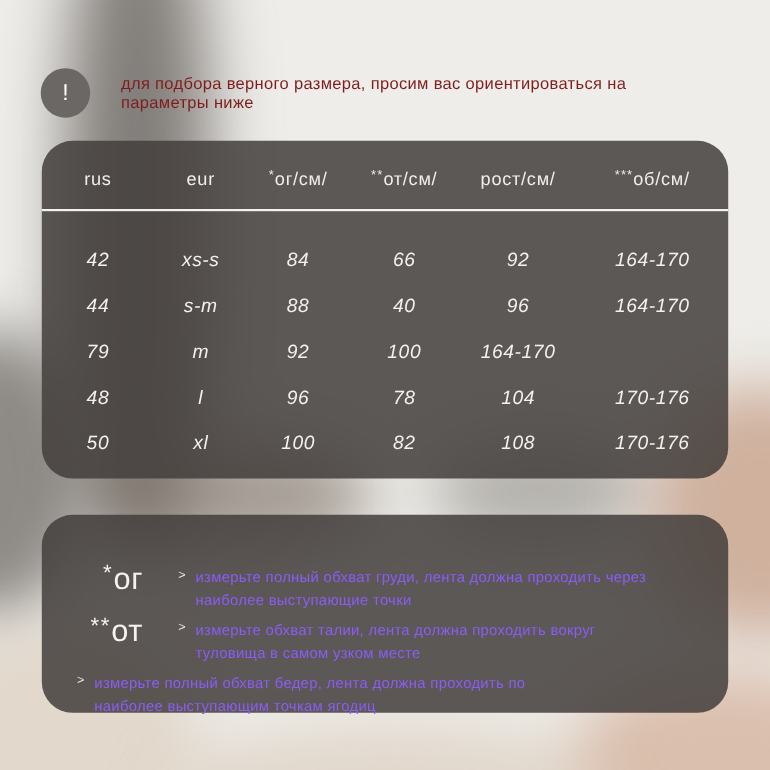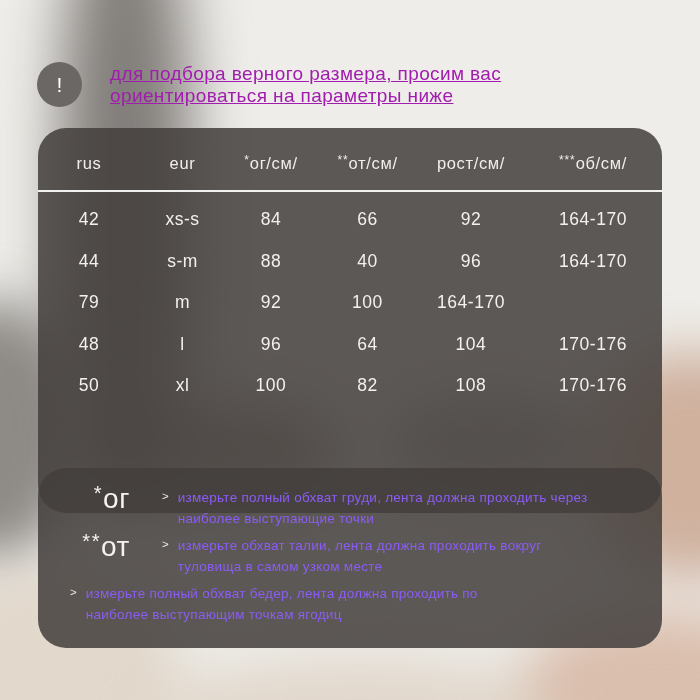--- a/index.html
+++ b/index.html
@@ -26,41 +26,41 @@
   
   .notice-icon {
     position: absolute; left: 37px; top: 62px; width: 45px; height: 45px;
     background: #6b6764; border-radius: 50%;
     display: flex; align-items: center; justify-content: center;
   }
   .notice-icon span { color: #ffffff; font-size: 21px; line-height: 1; font-weight: 400; }
   .notice-text {
     position: absolute; left: 110px; top: 63px; width: 540px; height: 44px;
     display: flex; align-items: center;
-    color: #a21caf; font-size: 19px; letter-spacing: 0.02em; text-decoration: underline;
+    color: #7f1d1d; font-size: 15px; letter-spacing: 0.02em;
   }
 
   
   .panel { position: absolute; left: 38px; width: 624px;
            background: rgba(68,63,60,0.86); border-radius: 28px; color: #f3f1ee; }
-  .table-panel  { top: 128px; height: 385px; }
+  .table-panel  { top: 128px; height: 307px; }
   .legend-panel { top: 468px; height: 180px; }
 
   
   .grid-row { display: grid; grid-template-columns: 102px 85px 92px 101px 106px 138px; }
   .thead { height: 62px; align-items: center; padding-top: 8px; box-sizing: border-box; }
   .th { text-align: center; font-size: 16.5px; letter-spacing: 0.04em; color: #f1efec; }
   .th .sup, .term .ast { font-size: 0.72em; position: relative; top: -0.42em; letter-spacing: 0.08em; }
   .divider { height: 2px; background: rgba(255,255,255,0.92); width: 100%; }
-  .tbody { padding: 7px 0 22px; }
+  .tbody { padding: 24px 0 22px; font-style: italic; }
   .tr { height: 41.5px; align-items: center; }
   .td { text-align: center; font-size: 17.5px; letter-spacing: 0.03em; color: #f3f1ee; }
 
   
-  .legend-panel { padding-top: 20px; box-sizing: border-box; }
+  .legend-panel { padding-top: 47px; box-sizing: border-box; }
   .legend-item { display: flex; align-items: flex-start; margin-bottom: 7px; min-height: 40px; }
   .term { width: 92px; text-align: right; font-size: 28px; line-height: 26px;
           margin-top: -2px; color: #f5f3f1; letter-spacing: 0.02em; flex: 0 0 auto; }
   .desc { margin-left: 32px; display: flex; align-items: flex-start; flex: 0 0 auto; }
   .marker { font-size: 11.5px; line-height: 1; padding-top: 3px; margin-right: 9px; color: #eceae7; }
   .desc-text { width: 420px; font-size: 13.5px; line-height: 1.52; color: #8b5cf6; letter-spacing: 0.02em; }
 </style>
 </head>
 <body>
 
@@ -113,21 +113,21 @@
         <div class="td">79</div>
         <div class="td">m</div>
         <div class="td">92</div>
         <div class="td">100</div>
         <div class="td">164-170</div>
       </div>
       <div class="grid-row tr">
         <div class="td">48</div>
         <div class="td">l</div>
         <div class="td">96</div>
-        <div class="td">64</div>
+        <div class="td">78</div>
         <div class="td">104</div>
         <div class="td">170-176</div>
       </div>
       <div class="grid-row tr">
         <div class="td">50</div>
         <div class="td">xl</div>
         <div class="td">100</div>
         <div class="td">82</div>
         <div class="td">108</div>
         <div class="td">170-176</div>

